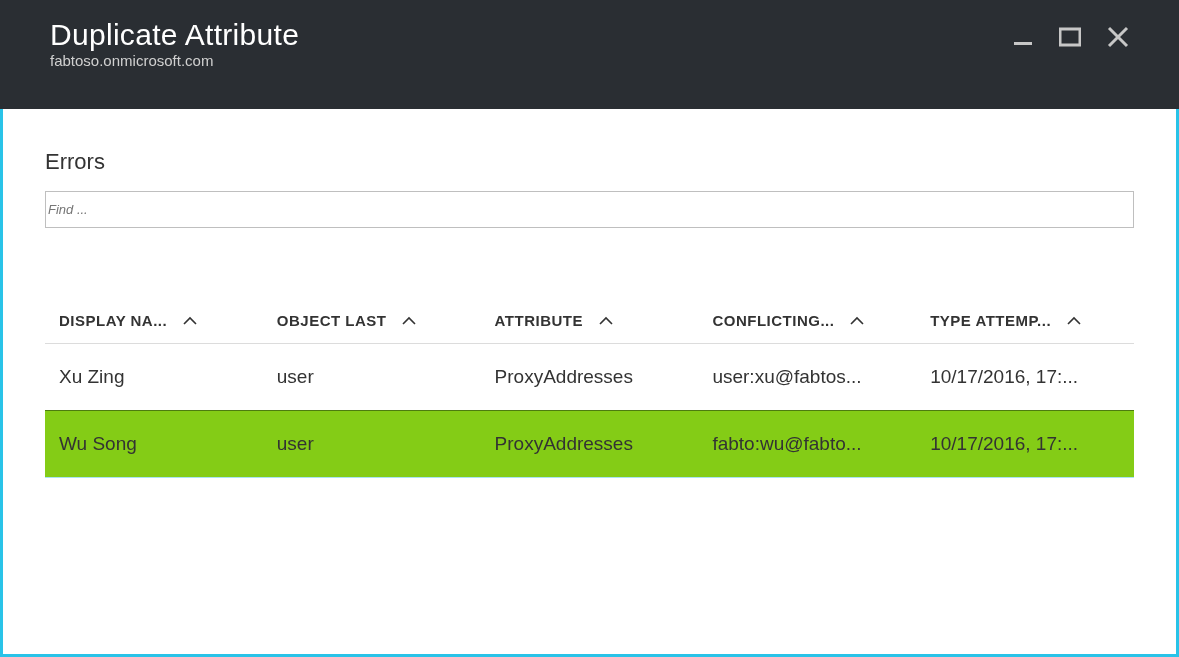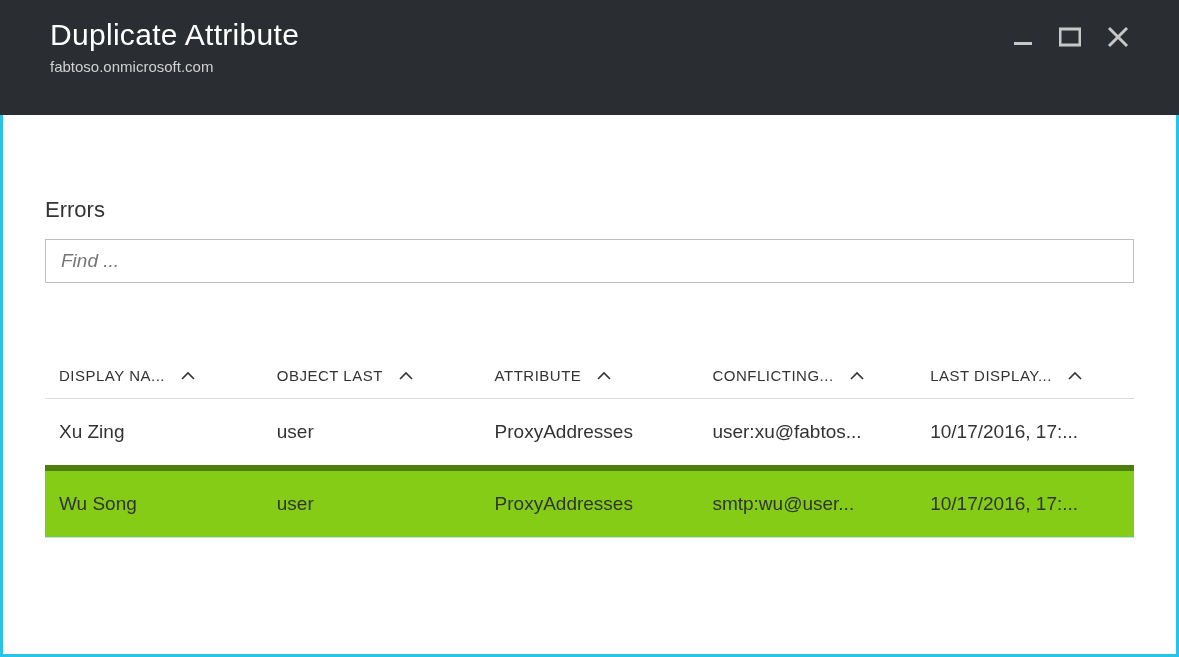--- a/index.html
+++ b/index.html
@@ -36,21 +36,20 @@
     .title {
       font-size: 30px;
       font-weight: 300;
       color: #fff;
       letter-spacing: 0.3px;
     }
     .subtitle {
       font-size: 15px;
       font-weight: 400;
       color: #d0d0d0;
-      margin-top: 6px;
     }
     .window-controls {
       display: flex;
       gap: 26px;
       align-items: center;
       padding-top: 8px;
     }
     .window-control {
       cursor: pointer;
       display: flex;
@@ -61,74 +60,73 @@
       border-left: 3px solid #29c3e8;
       border-right: 3px solid #29c3e8;
       border-bottom: 3px solid #29c3e8;
       flex: 1;
       background: #fff;
       display: flex;
       flex-direction: column;
     }
     .content {
       padding: 40px 42px 0 42px;
-      margin-top: 42px;
     }
     .section-title {
       font-size: 22px;
       font-weight: 400;
       color: #333;
       margin-bottom: 16px;
     }
     .search-box {
       width: 100%;
       border: 1px solid #bfbfbf;
-      padding: 10px 15px;
-      font-size: 19px;
+      padding: 10px 2px;
+      font-size: 13px;
       font-style: italic;
       color: #767676;
       outline: none;
       font-family: inherit;
     }
     .search-box::placeholder {
       color: #767676;
       font-style: italic;
     }
     .table-area {
       margin-top: 70px;
     }
     table {
       width: 100%;
       border-collapse: collapse;
     }
     thead th {
       text-align: left;
       font-size: 15px;
-      font-weight: 400;
+      font-weight: 700;
       color: #333;
       letter-spacing: 0.5px;
       padding: 14px 8px 14px 14px;
       border-bottom: 1px solid #dcdcdc;
       white-space: nowrap;
       overflow: hidden;
       text-overflow: ellipsis;
     }
     .th-content {
       display: flex;
       align-items: center;
       gap: 16px;
     }
     .sort-icon {
       color: #333;
     }
     tbody td {
       font-size: 19px;
       color: #333;
       padding: 22px 8px 22px 14px;
-      border-bottom: 6px solid #4d7c0f;
+      border-bottom: 1px solid #4d7c0f;
       white-space: nowrap;
       overflow: hidden;
       text-overflow: ellipsis;
       max-width: 0;
     }
     tbody tr.selected {
       background: #84cc16;
     }
     tbody tr.selected td {
       border-bottom: 1px solid #a9e4f2;
@@ -219,21 +217,21 @@
                   <span>CONFLICTING...</span>
                   <span class="sort-icon">
                     <svg width="14" height="10" viewBox="0 0 14 10">
                         <polyline points="1,8 7,2 13,8" fill="none" stroke="#333" stroke-width="1.6"></polyline>
                       </svg>
                   </span>
                 </div>
               </th>
               <th>
                 <div class="th-content">
-                  <span>LAST DISPLAY...</span>
+                  <span>TYPE ATTEMP...</span>
                   <span class="sort-icon">
                     <svg width="14" height="10" viewBox="0 0 14 10">
                         <polyline points="1,8 7,2 13,8" fill="none" stroke="#333" stroke-width="1.6"></polyline>
                       </svg>
                   </span>
                 </div>
               </th>
             </tr>
           </thead>
           <tbody>
@@ -241,21 +239,21 @@
               <td>Xu Zing</td>
               <td>user</td>
               <td>ProxyAddresses</td>
               <td>user:xu@fabtos...</td>
               <td>10/17/2016, 17:...</td>
             </tr>
             <tr class="selected">
               <td>Wu Song</td>
               <td>user</td>
               <td>ProxyAddresses</td>
-              <td>smtp:wu@user...</td>
+              <td>fabto:wu@fabto...</td>
               <td>10/17/2016, 17:...</td>
             </tr>
           </tbody>
         </table>
       </div>
     </div>
   </div>
 </div>
 
 </body></html>

